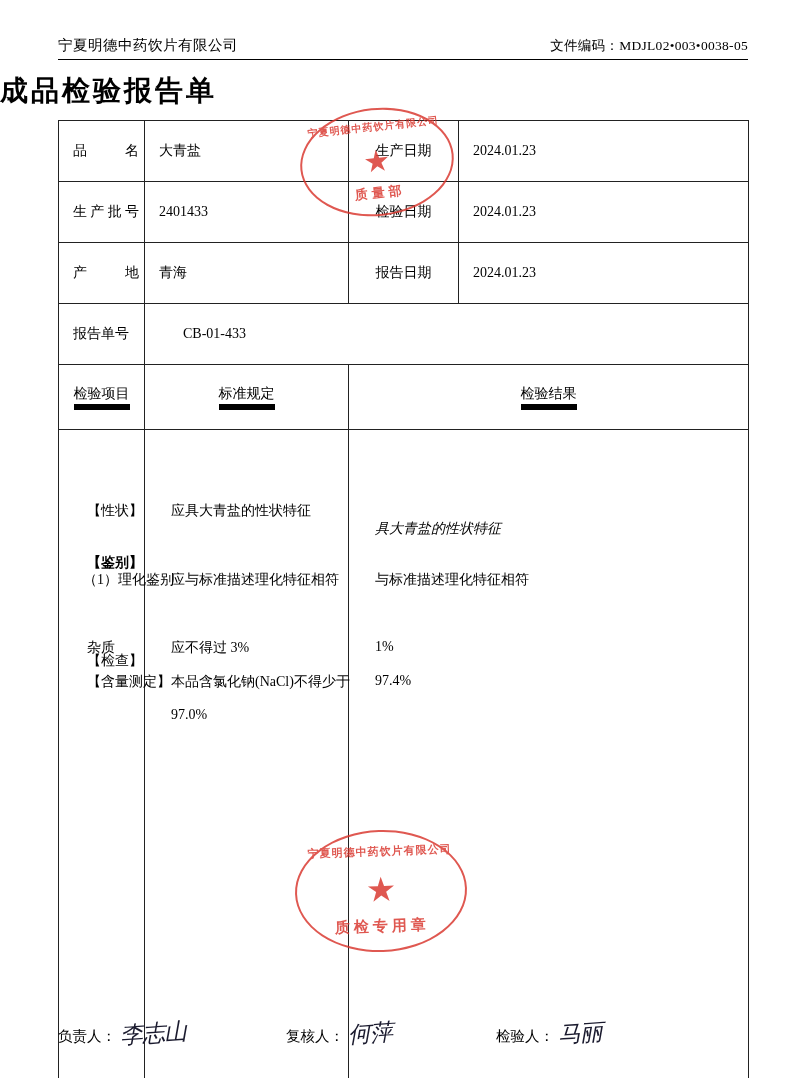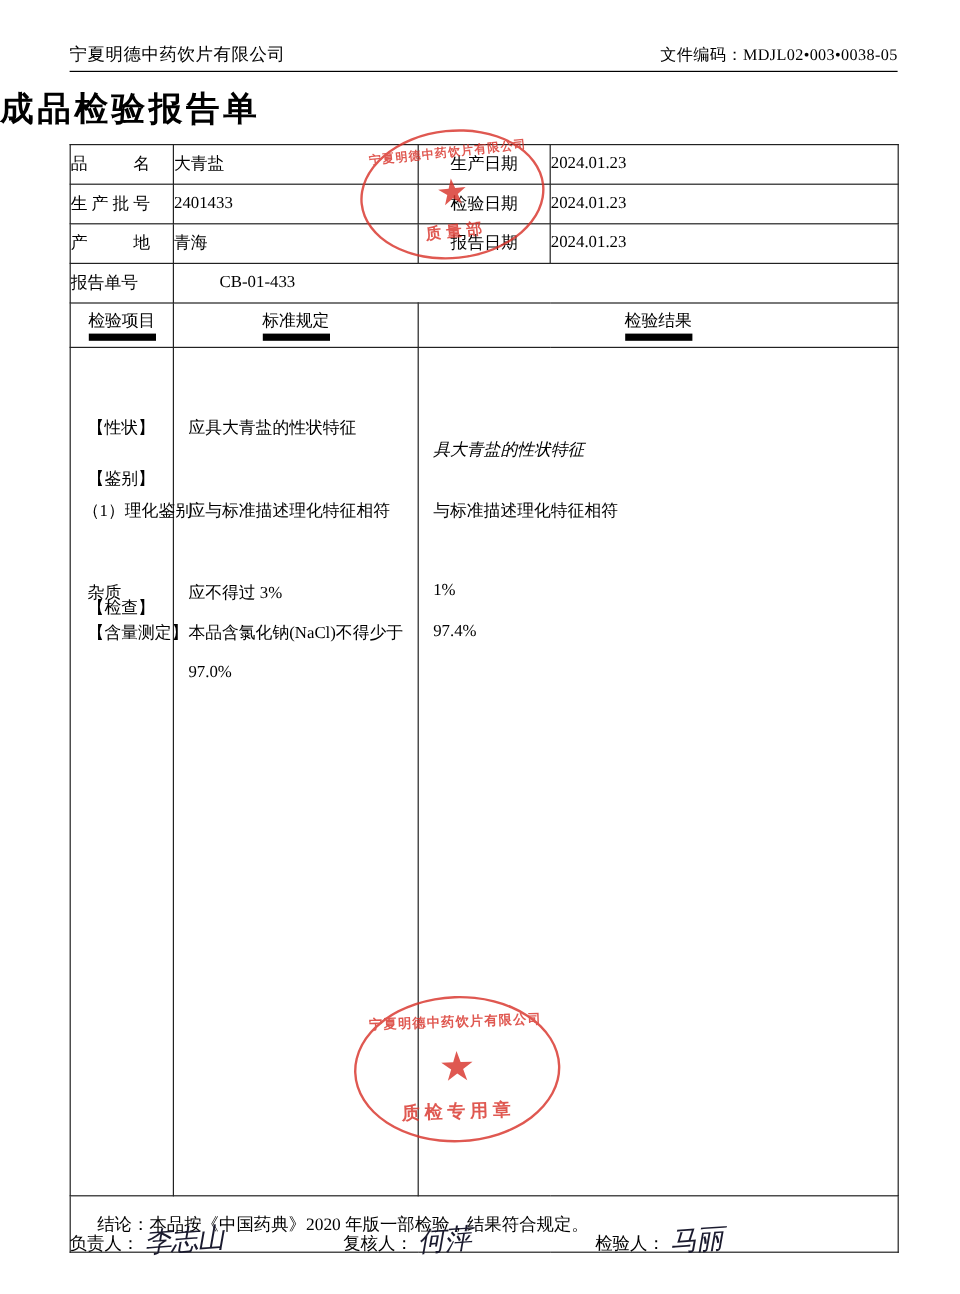--- a/index.html
+++ b/index.html
@@ -60,21 +60,21 @@
     position: absolute;
     left: 58px;
     top: 120px;
     width: 690px;
     border-collapse: collapse;
     table-layout: fixed;
   }
   .main-table td {
     border: 1px solid #222;
     font-size: 14px;
-    padding: 0;
+    padding: 14px;
     vertical-align: middle;
     height: 32px;
   }
   .lbl {
     width: 86px;
     padding: 5px 8px 5px 14px;
     white-space: nowrap;
   }
   .lbl-spread {
     display: inline-block;
@@ -237,21 +237,21 @@
       </tr>
       <tr class="hdr-row">
         <td colspan="1"><span class="hdr-underline">检验项目</span></td>
         <td colspan="1"><span class="hdr-underline">标准规定</span></td>
         <td colspan="2"><span class="hdr-underline">检验结果</span></td>
       </tr>
       <tr>
         <td class="body-cell">
           <div class="body-inner">
             <div class="line" style="left:14px; top:58px;">【性状】</div>
-            <div class="line" style="left:14px; top:100px;">【鉴别】</div>
+            <div class="line" style="left:14px; top:110px;font-weight:bold;">【鉴别】</div>
             <div class="line" style="left:10px; top:127px;">（1）理化鉴别</div>
             <div class="line" style="left:14px; top:161px;margin-top:47px;">【检查】</div>
             <div class="line" style="left:14px; top:195px;">杂质</div>
             <div class="line" style="left:14px; top:229px;">【含量测定】</div>
           </div>
         </td>
         <td class="body-cell">
           <div class="body-inner">
             <div class="line" style="left:12px; top:58px;">应具大青盐的性状特征</div>
             <div class="line" style="left:12px; top:127px;">应与标准描述理化特征相符</div>

